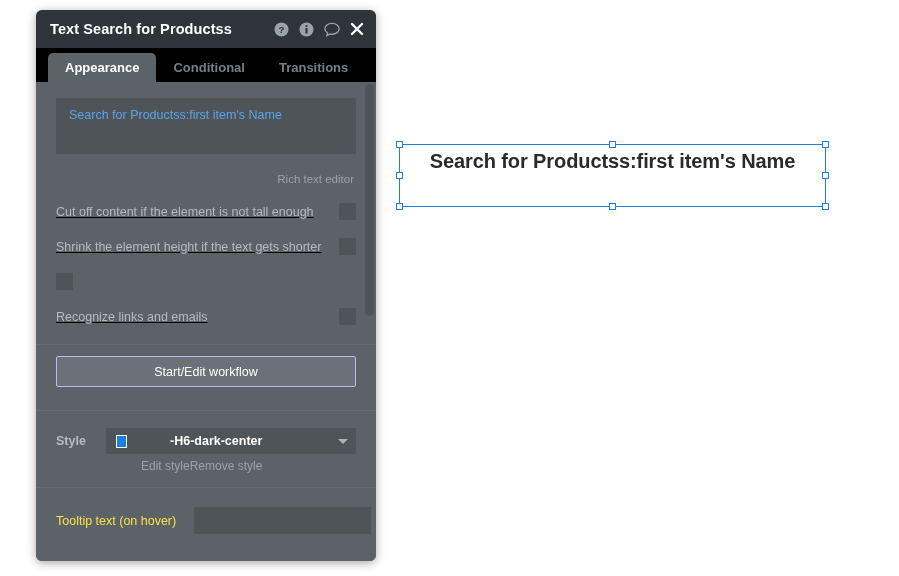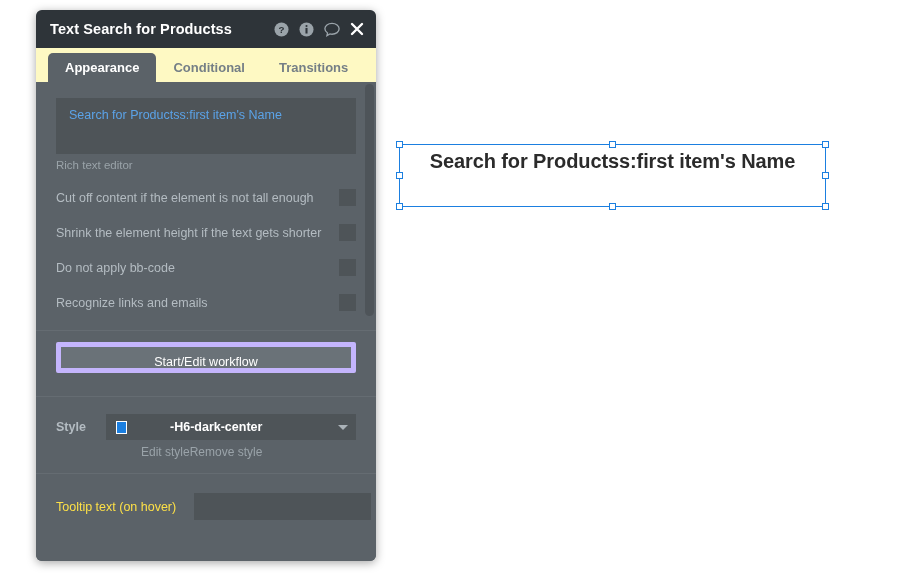--- a/index.html
+++ b/index.html
@@ -106,21 +106,21 @@
     display: inline-flex;
     align-items: center;
     justify-content: center;
     cursor: pointer;
     color: #9aa3a9;
   }
 
   
   #panel-tabs {
     height: 34px;
-    background: #fef9c3;
+    background: #000000;
     display: flex;
     align-items: flex-end;
     padding-left: 12px;
     box-sizing: border-box;
   }
   .tab {
     height: 29px;
     line-height: 29px;
     padding: 0 17px;
     font-size: 13px;
@@ -163,24 +163,24 @@
     height: 56px;
     padding: 9px 13px 0 13px;
     box-sizing: border-box;
   }
   #rte-value {
     color: #5ba3e8;
     font-size: 12.5px;
     line-height: 16px;
   }
   #rte-caption {
-    text-align: left;
+    text-align: right;
     color: #9aa3a9;
     font-size: 11.5px;
-    margin-top: 5px;
+    margin-top: 19px;
     padding-right: 2px;
     cursor: pointer;
   }
 
   
   .cbrow {
     display: flex;
     align-items: center;
     padding: 0 20px 0 20px;
     height: 35px;
@@ -191,31 +191,31 @@
     font-size: 12.5px;
   }
   .checkbox {
     width: 17px;
     height: 17px;
     background: #4e5458;
     cursor: pointer;
     flex: 0 0 auto;
   }
 
-  #checkbox-group { padding-top: 9px; }
+  #checkbox-group { padding-top: 9px; text-decoration: underline; }
 
   
   #clickable-section { padding-top: 7px; }
 
   #workflow-button {
     margin: 4px 20px 0 20px;
     height: 31px;
     line-height: 31px;
     background: #6a7278;
-    border: 5px solid #c4b5fd;
+    border: 1px solid #c4b5fd;
     box-sizing: border-box;
     text-align: center;
     color: #ffffff;
     font-size: 12.5px;
     border-radius: 2px;
     cursor: pointer;
   }
   #clickable-section .spacer-bottom { height: 23px; }
 
   
@@ -401,21 +401,20 @@
         <span class="cb-label">Cut off content if the element is not tall enough</span>
         <span class="checkbox"></span>
       </div>
 
       <div class="cbrow">
         <span class="cb-label">Shrink the element height if the text gets shorter</span>
         <span class="checkbox"></span>
       </div>
 
       <div class="cbrow">
-        <span class="cb-label">Do not apply bb-code</span>
         <span class="checkbox"></span>
       </div>
 
       <div class="cbrow">
         <span class="cb-label">Recognize links and emails</span>
         <span class="checkbox"></span>
       </div>
 
       <div style="height:10px"></div>
     </div>

